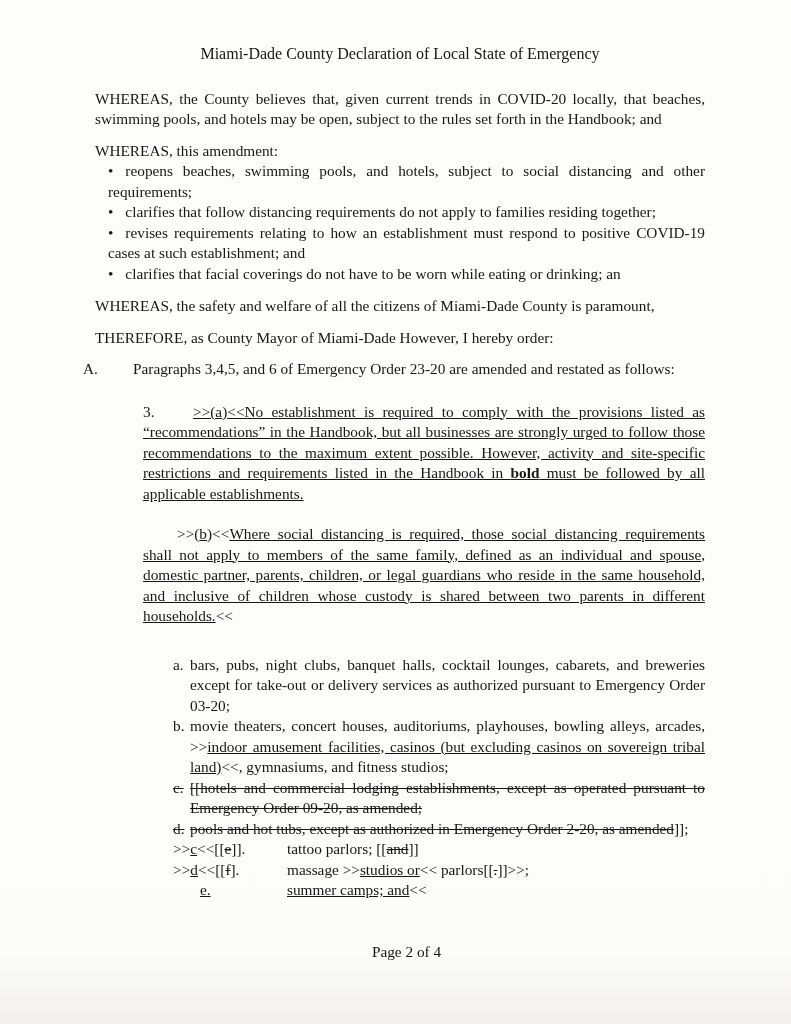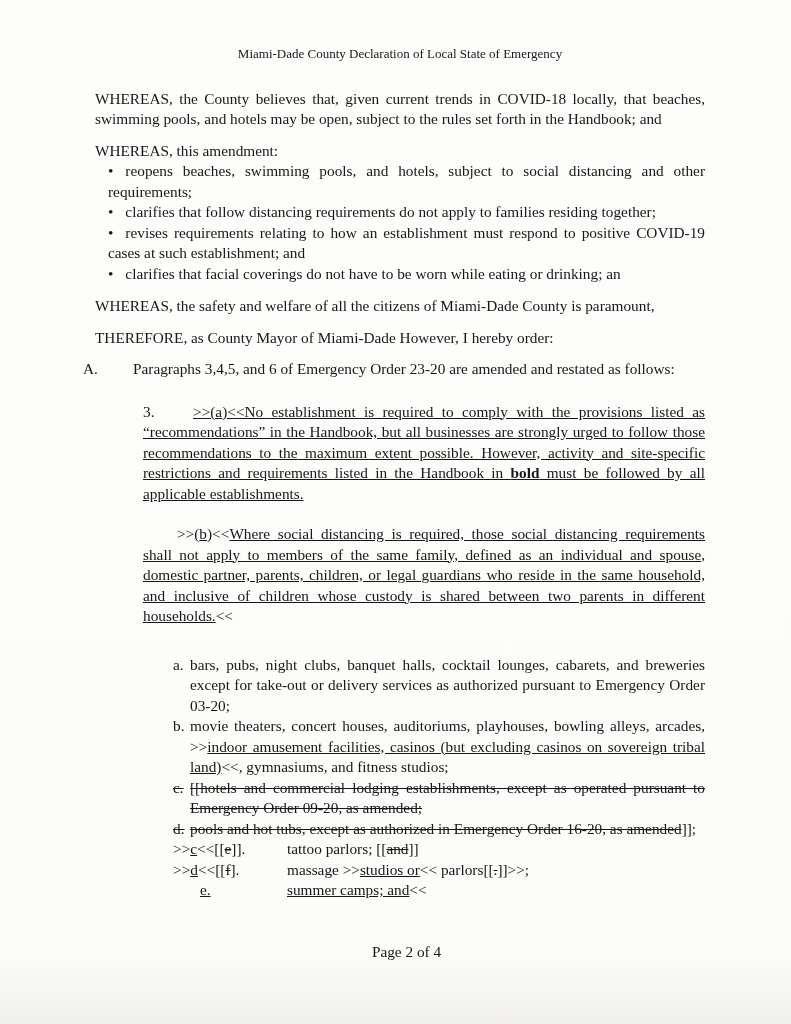--- a/index.html
+++ b/index.html
@@ -9,21 +9,21 @@
     margin:0 auto;
     box-sizing:border-box;
     padding:44px 86px 0 95px;
     background:linear-gradient(180deg,#fdfdfc 0%,#fcfcfa 93%,#f1f0ed 100%);
     font-family:"Liberation Serif","DejaVu Serif",serif;
     font-size:15.3px;
     line-height:20.5px;
     color:#171717;
     overflow:hidden;
   }
-  .title{text-align:center;font-size:13px;margin:0 0 24px 0;}
+  .title{text-align:center;font-size:16px;margin:0 0 24px 0;}
   p{margin:0 0 11px 0;}
   .j{text-align:justify;}
   .bullets{margin-bottom:12px;}
   .blt{margin-left:13px;}
   .blt::before{content:"\2022";margin-right:12px;}
   .secA{margin-left:-12px;}
   .anum{display:inline-block;width:50px;}
   .amend{margin-left:48px;}
   .p3{margin-top:22px;margin-bottom:20px;text-decoration:underline;}
   .pnum3{display:inline-block;width:50px;}
@@ -43,21 +43,21 @@
   .b{font-weight:bold;}
   .footer{position:absolute;left:16px;right:0;top:942px;text-align:center;padding-left:6px;}
 </style>
 </head>
 <body>
 
 <div class="page">
 
   <div class="title">Miami-Dade County Declaration of Local State of Emergency</div>
 
-  <p class="j">WHEREAS, the County believes that, given current trends in COVID-18 locally, that beaches, swimming pools, and hotels may be open, subject to the rules set forth in the Handbook; and</p>
+  <p class="j">WHEREAS, the County believes that, given current trends in COVID-20 locally, that beaches, swimming pools, and hotels may be open, subject to the rules set forth in the Handbook; and</p>
 
   <p style="margin-bottom:0;">WHEREAS, this amendment:</p>
 
   <div class="bullets">
     <div class="blt j"><span>reopens beaches, swimming pools, and hotels, subject to social distancing and other requirements;</span></div>
     <div class="blt j"><span>clarifies that follow distancing requirements do not apply to families residing together;</span></div>
     <div class="blt j"><span>revises requirements relating to how an establishment must respond to positive COVID-19 cases at such establishment; and</span></div>
     <div class="blt j"><span>clarifies that facial coverings do not have to be worn while eating or drinking; an</span></div>
   </div>
 
@@ -86,21 +86,21 @@
         <span class="itext j"><span>movie theaters, concert houses, auditoriums, playhouses, bowling alleys, arcades, &gt;&gt;</span><span class="u">indoor amusement facilities, casinos (but excluding casinos on sovereign tribal land)</span><span>&lt;&lt;, gymnasiums, and fitness studios;</span></span>
       </div>
 
       <div class="item">
         <span class="ilabel"><span class="s">c.</span></span>
         <span class="itext j"><span class="s">[[hotels and commercial lodging establishments, except as operated pursuant to Emergency Order 09-20, as amended;</span></span>
       </div>
 
       <div class="item">
         <span class="ilabel"><span class="s">d.</span></span>
-        <span class="itext j"><span class="s">pools and hot tubs, except as authorized in Emergency Order 16-20, as amended</span><span>]];</span></span>
+        <span class="itext j"><span class="s">pools and hot tubs, except as authorized in Emergency Order 2-20, as amended</span><span>]];</span></span>
       </div>
 
       <div class="srow">
         <span class="slabel"><span>&gt;&gt;</span><span class="u">c</span><span>&lt;&lt;[[</span><span class="s">e</span><span>]].</span></span>
         <span class="stext"><span>tattoo parlors; [[</span><span class="s">and</span><span>]]</span></span>
       </div>
 
       <div class="srow">
         <span class="slabel"><span>&gt;&gt;</span><span class="u">d</span><span>&lt;&lt;[[</span><span class="s">f</span><span>].</span></span>
         <span class="stext"><span>massage &gt;&gt;</span><span class="u">studios or</span><span>&lt;&lt; parlors[[</span><span class="s">.</span><span>]]&gt;&gt;</span><span class="u">;</span></span>

